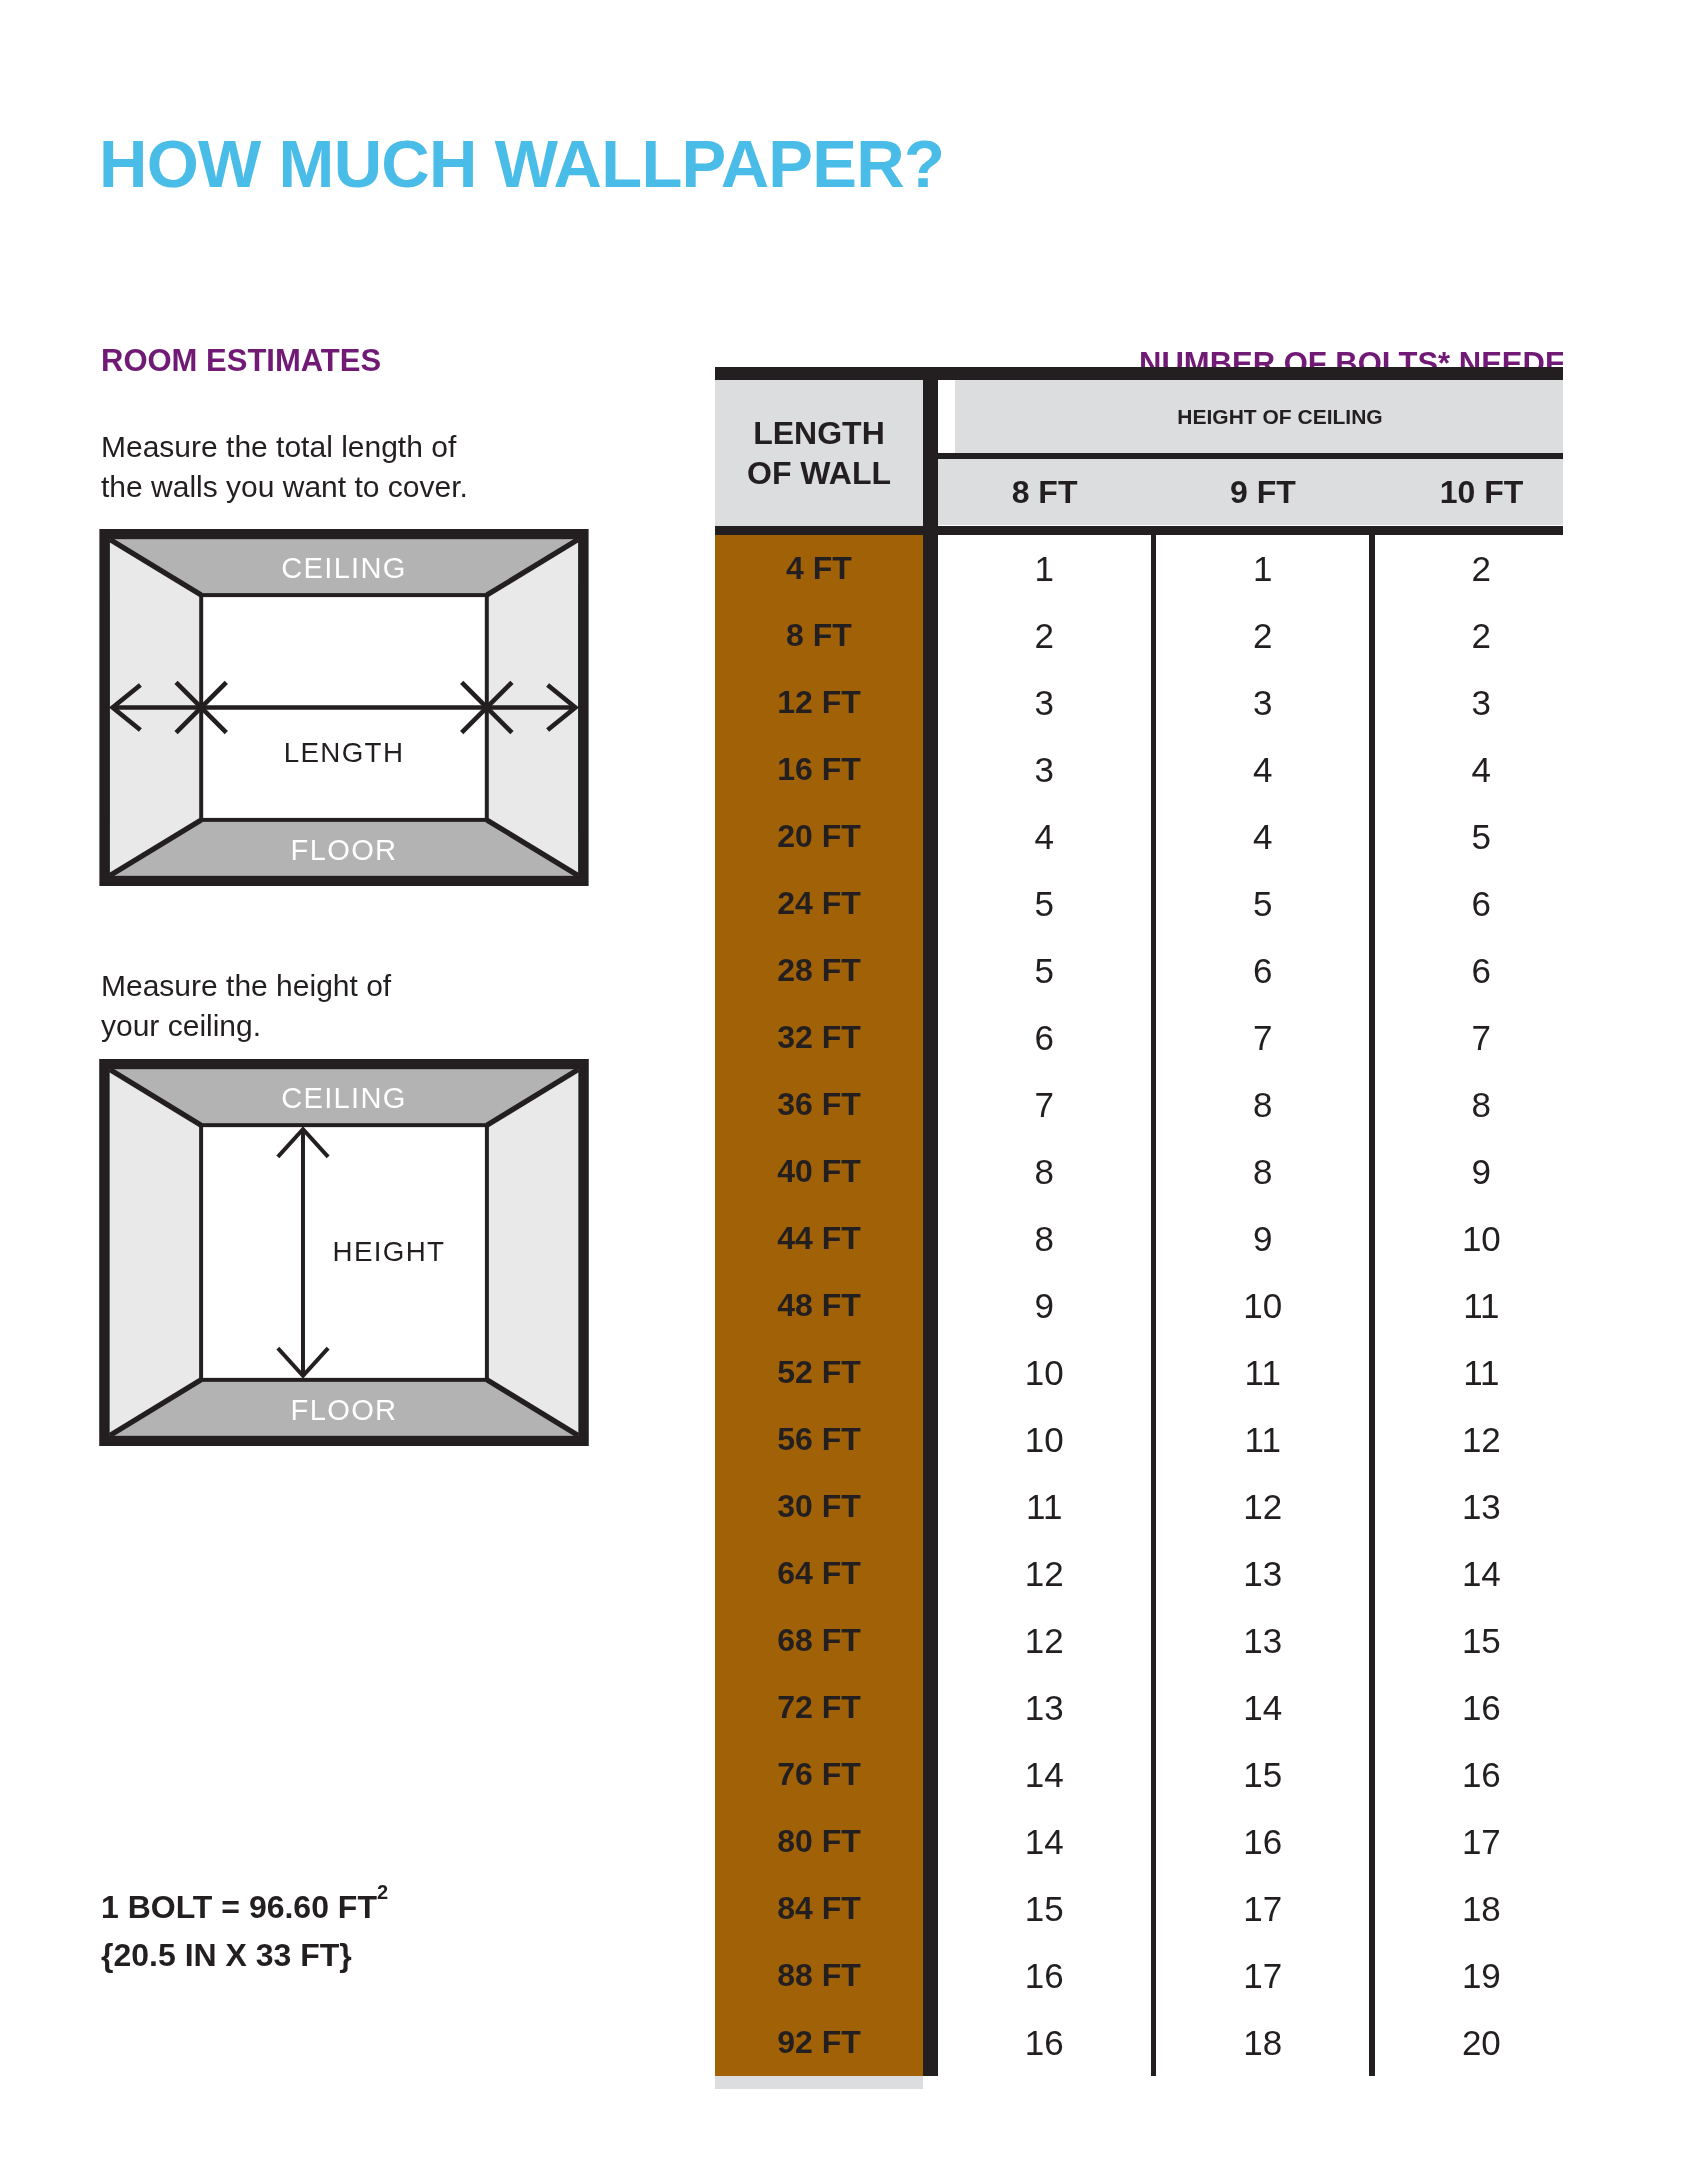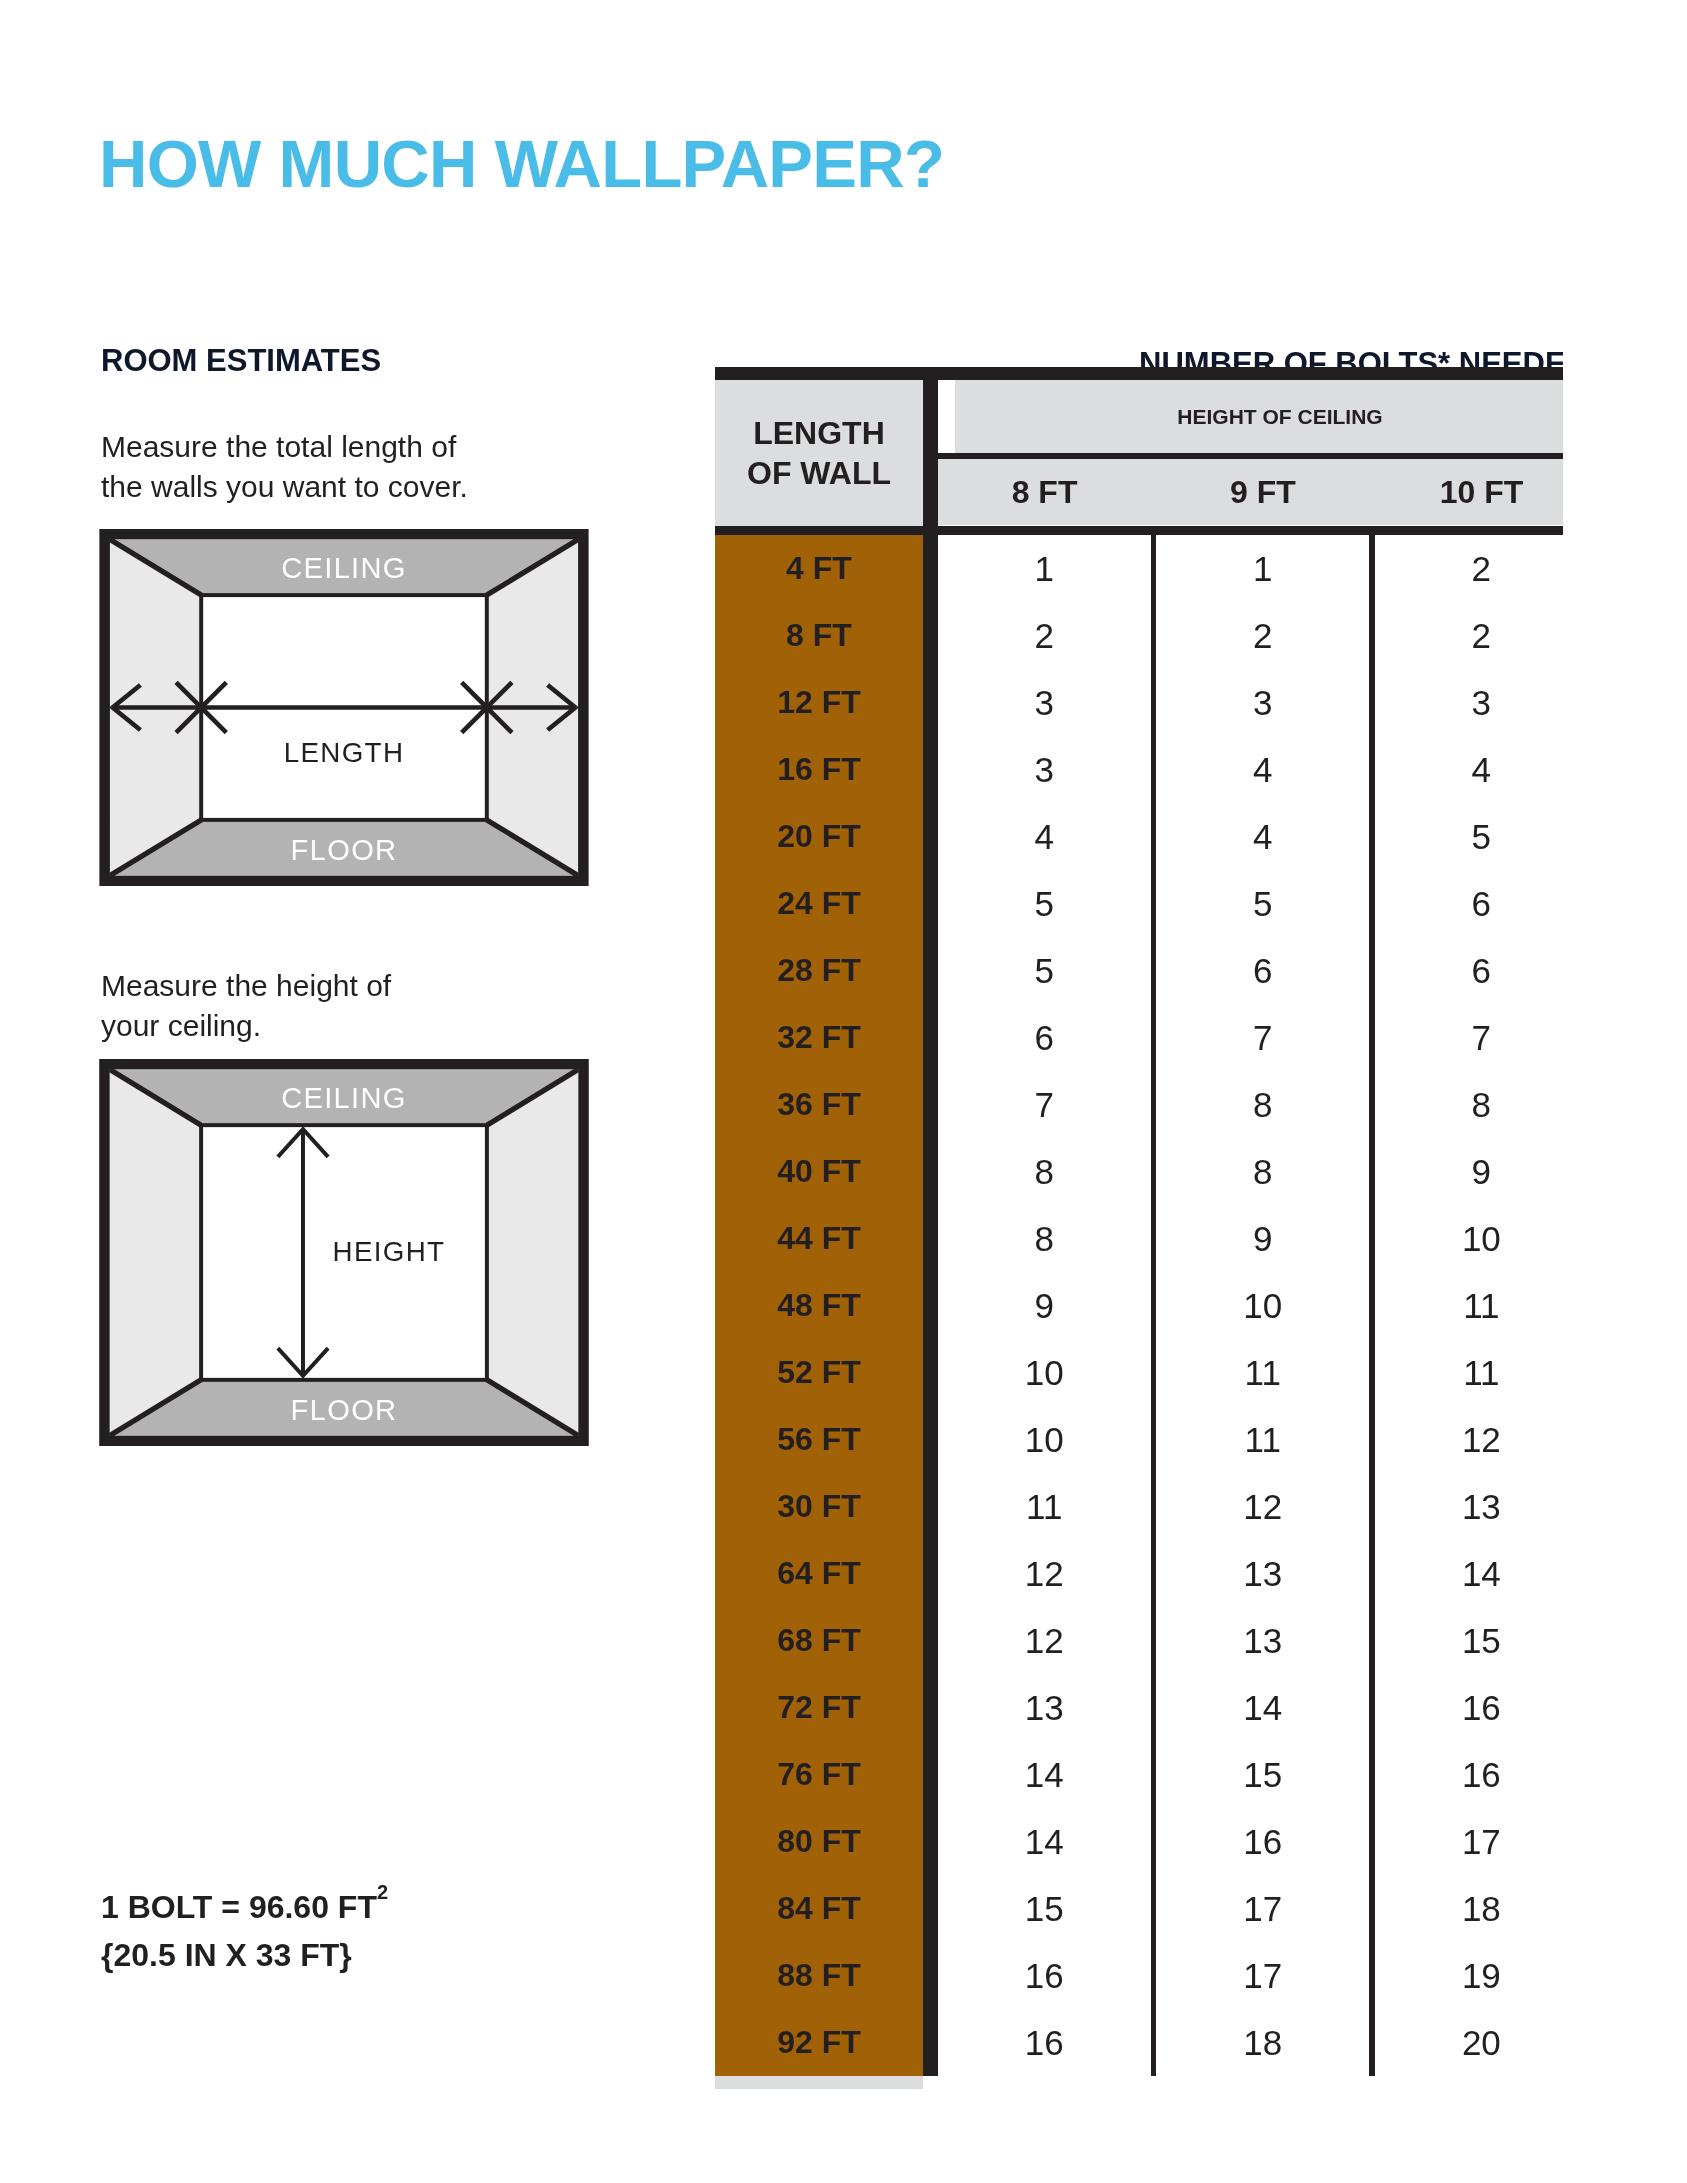--- a/index.html
+++ b/index.html
@@ -8,21 +8,21 @@
     font-family:Liberation Sans, sans-serif;color:#231F20;
   }
   .abs{position:absolute;}
 
   
   .page-title{
     left:99px;top:85px;font-size:67px;font-weight:700;letter-spacing:-0.7px;
     color:#4ABCE8;white-space:nowrap;line-height:1;
   }
   .section-heading{
-    font-size:31px;font-weight:700;color:#0f172a;line-height:1;white-space:nowrap;
+    font-size:31px;font-weight:700;color:#701a75;line-height:1;white-space:nowrap;
   }
   .room-heading{left:101px;top:319px;}
   .table-heading{left:715px;top:322px;width:873px;text-align:right;}
 
   
   .step{font-size:30px;line-height:1.32;color:#231F20;}
   .step1{left:101px;top:397px;}
   .step2{left:101px;top:936px;}
   .step3{left:101px;top:1485px;}
   .line{display:block;}

